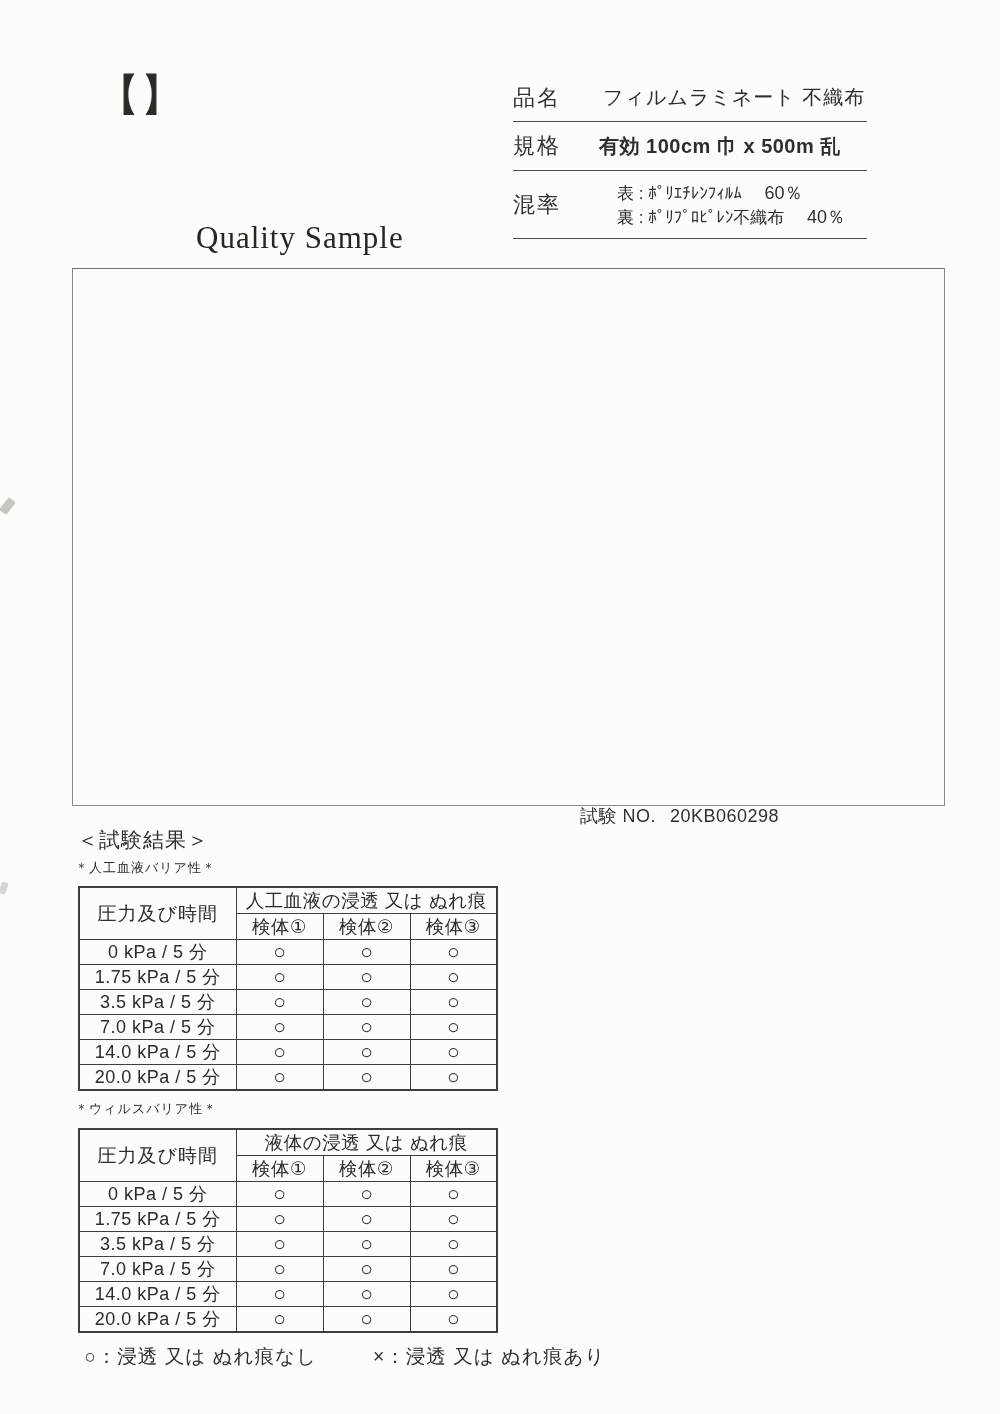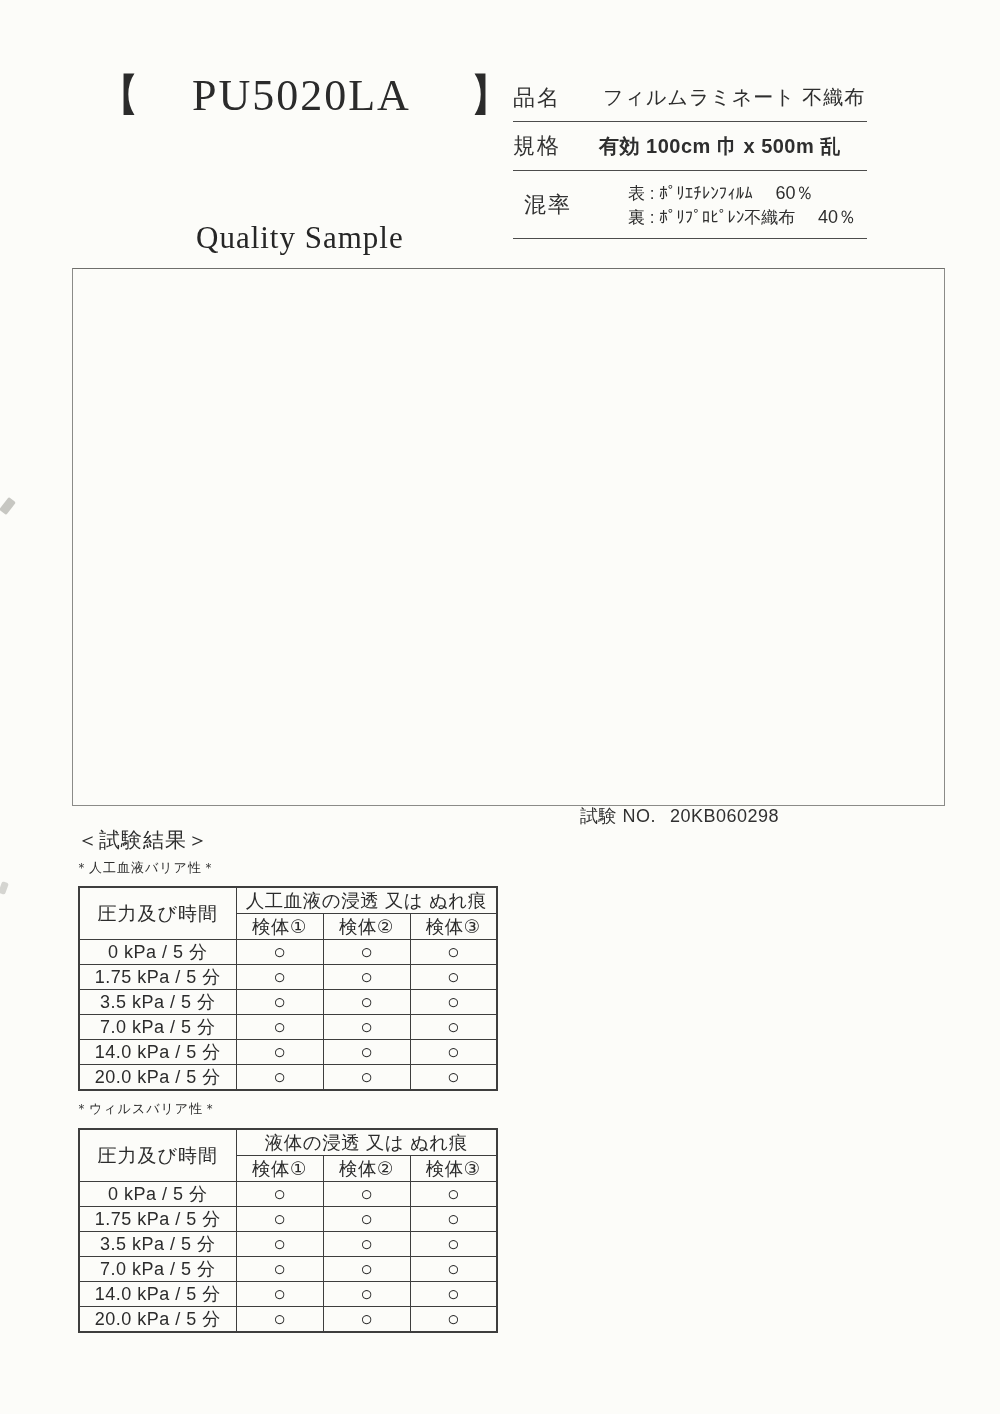--- a/index.html
+++ b/index.html
@@ -42,21 +42,21 @@
     left: 513px; top: 74px;
     width: 354px;
   }
   .spec-row {
     display: flex;
     align-items: center;
     border-bottom: 1.5px solid #4c4c4c;
   }
   .spec-row.r1 { height: 47px; }
   .spec-row.r2 { height: 48px; }
-  .spec-row.r3 { height: 67px; justify-content: center; }
+  .spec-row.r3 { height: 67px; }
   .spec-label {
     width: 62px;
     font-size: 22px;
     letter-spacing: 2px;
     color: #323232;
     flex: none;
   }
   .spec-value-name { font-size: 20px; margin-left: 28px; letter-spacing: 1px; }
   .spec-value-std  { font-size: 20px; margin-left: 24px; font-weight: 600; letter-spacing: 0.5px; }
   .blend-lines { margin-left: 42px; display: flex; flex-direction: column; gap: 0; }
@@ -152,21 +152,20 @@
   .artifact.a1 { left: 3px; top: 498px; width: 9px; height: 16px; transform: rotate(38deg); opacity: .55; }
   .artifact.a2 { left: 0px; top: 882px; width: 7px; height: 12px; transform: rotate(20deg); opacity: .4; }
 </style>
 </head>
 <body>
 
 <div class="page">
 
   <div class="title-row">
     <span class="bracket">【</span>
-    <span class="product">PU5020LA</span>
     <span class="bracket">】</span>
   </div>
   <div class="subtitle">Quality Sample</div>
 
   <div class="spec-block">
     <div class="spec-row r1">
       <span class="spec-label">品名</span>
       <span class="spec-value-name">フィルムラミネート 不織布</span>
     </div>
     <div class="spec-row r2">
@@ -307,16 +306,20 @@
         </tr>
         <tr>
           <td class="pressure-cell">20.0 kPa / 5 分</td>
           <td class="mark-cell">○</td>
           <td class="mark-cell">○</td>
           <td class="mark-cell">○</td>
         </tr>
       </tbody>
   </table>
 
+  <div class="legend">
+    <span class="pass">○：浸透 又は ぬれ痕なし</span>
+    <span class="fail">×：浸透 又は ぬれ痕あり</span>
+  </div>
 
   <div class="artifact a1"></div>
   <div class="artifact a2"></div>
 </div>
 
 </body></html>

